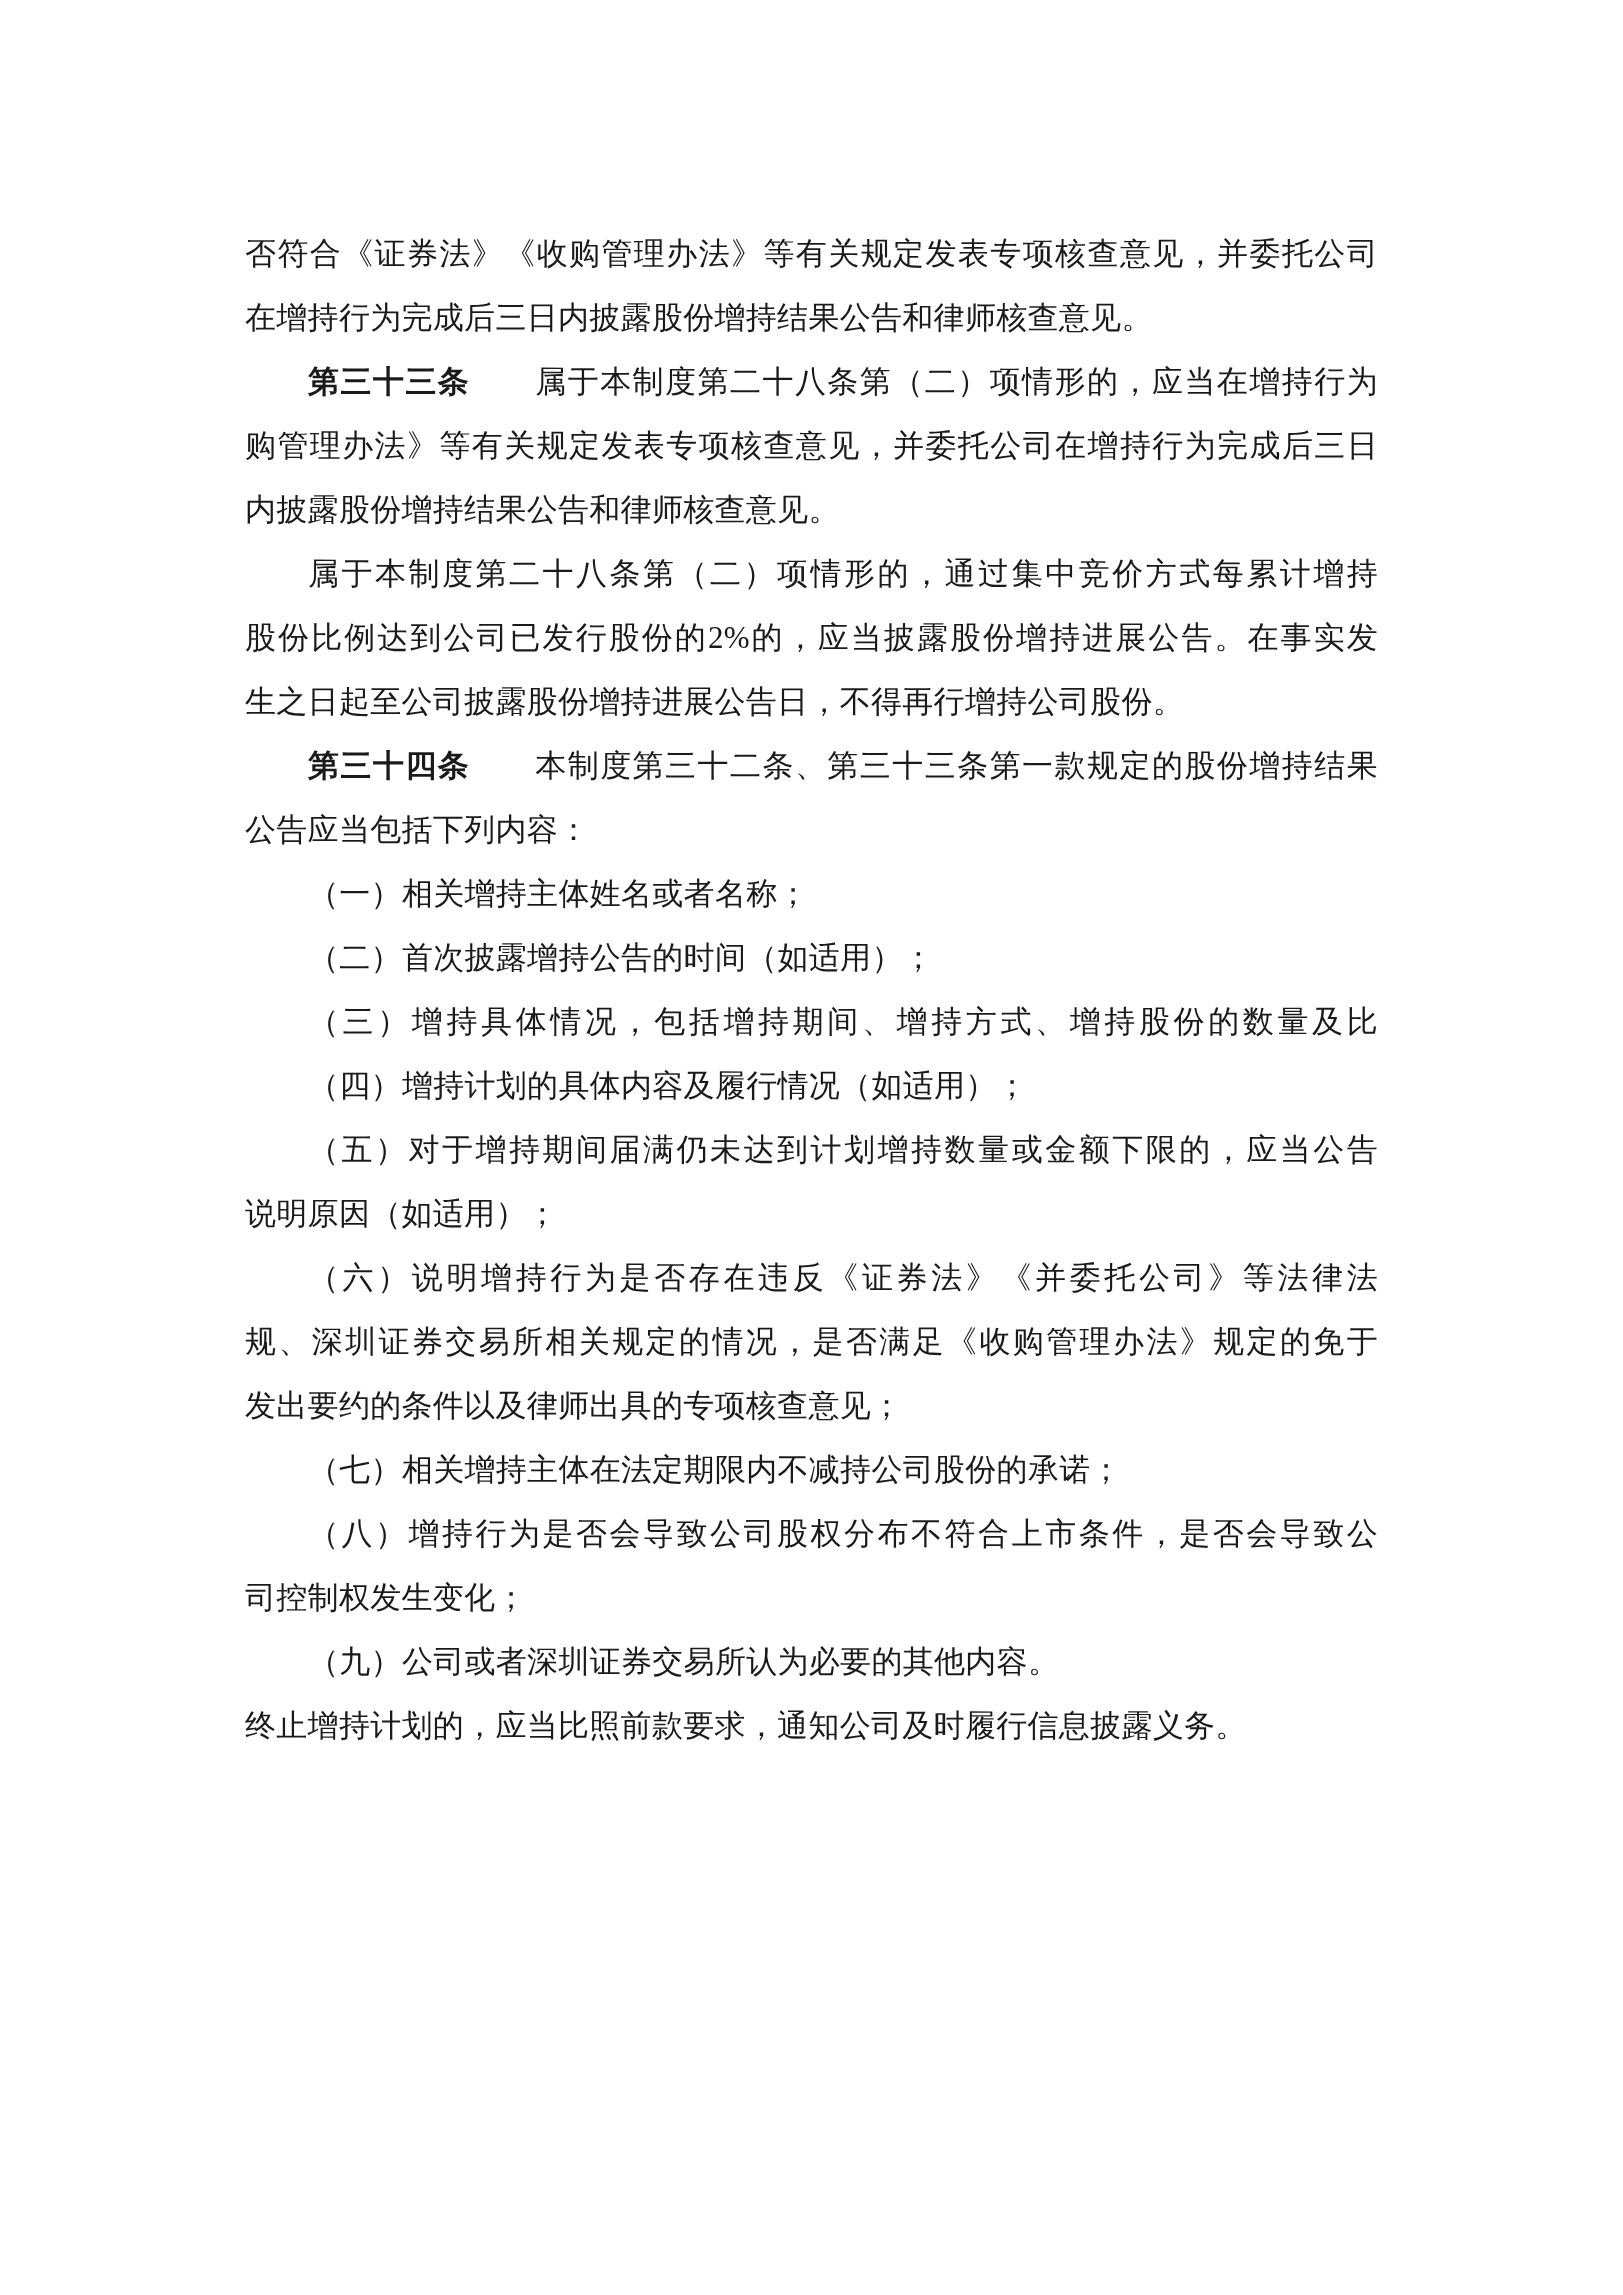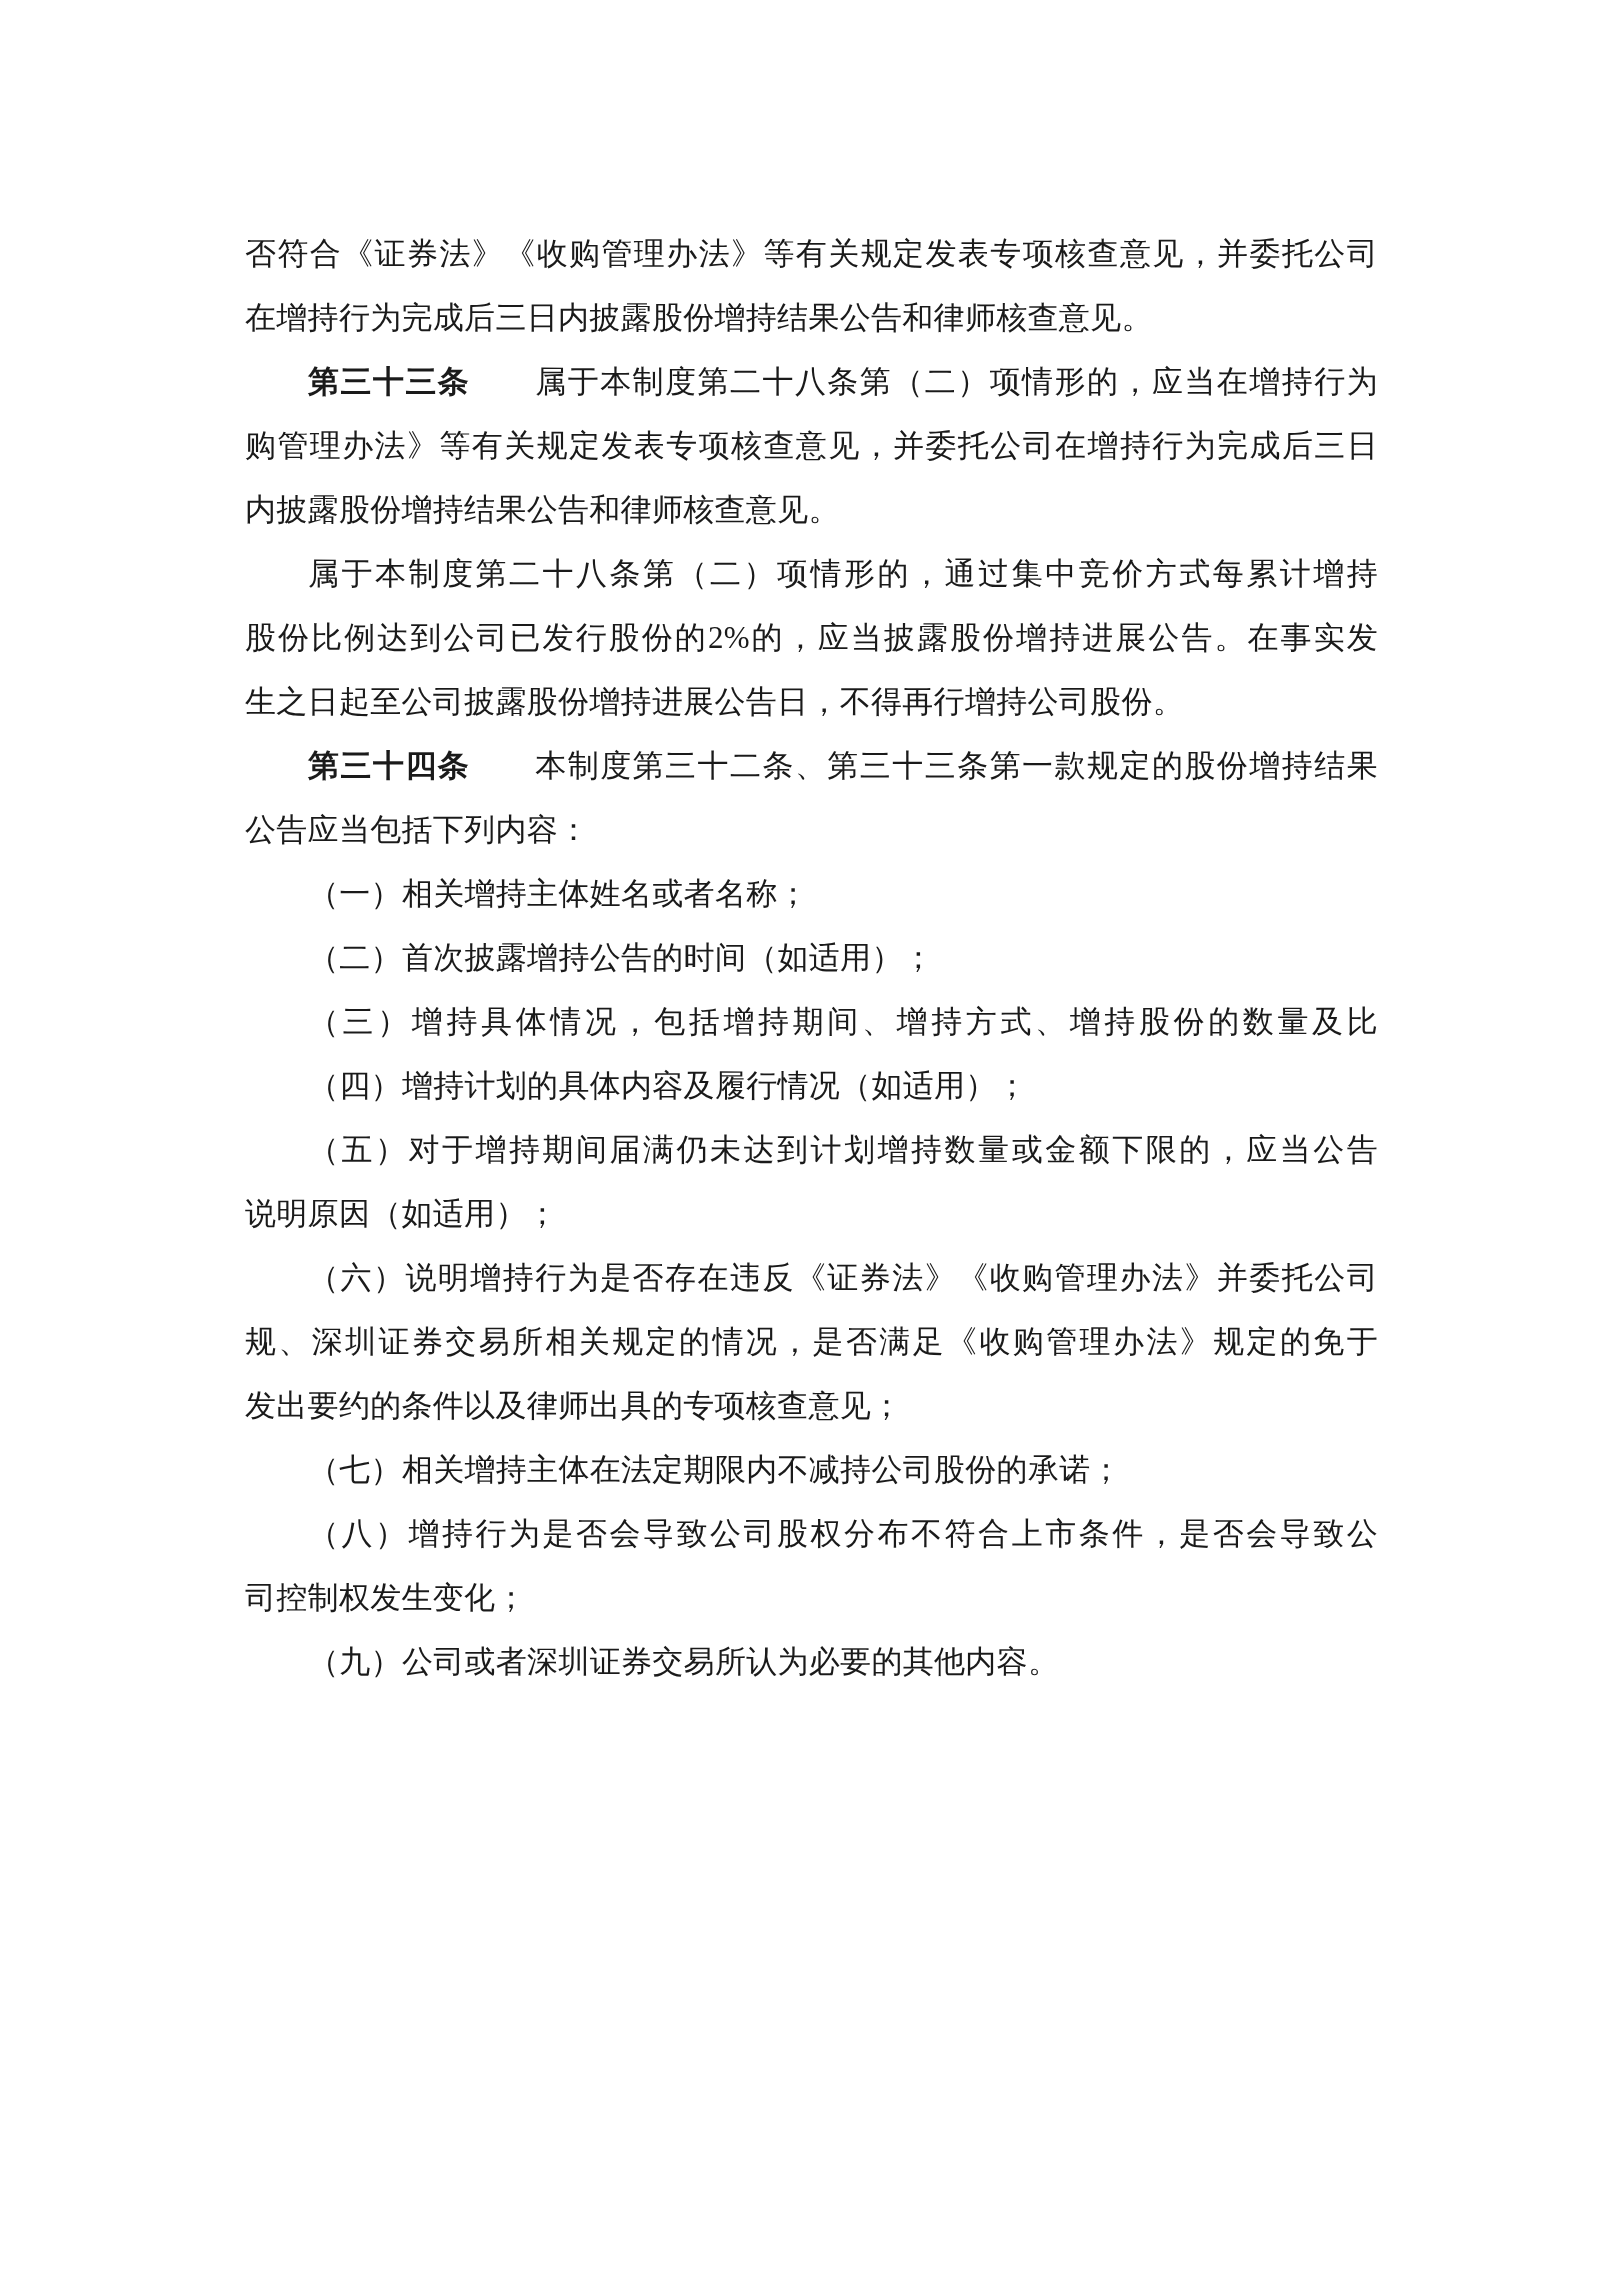--- a/index.html
+++ b/index.html
@@ -55,22 +55,23 @@
       <div class="line fill"><span class="seg">股份比例达到公司已发行股份的2%的，应当披露股份增持进展公告。在事实发</span></div>
       <div class="line"><span class="seg">生之日起至公司披露股份增持进展公告日，不得再行增持公司股份。</span></div>
       <div class="line fill indent"><span class="seg bold">第三十四条</span><span class="seg">　　本制度第三十二条、第三十三条第一款规定的股份增持结果</span></div>
       <div class="line"><span class="seg">公告应当包括下列内容：</span></div>
       <div class="line indent"><span class="seg">（一）相关增持主体姓名或者名称；</span></div>
       <div class="line indent"><span class="seg">（二）首次披露增持公告的时间（如适用）；</span></div>
       <div class="line fill indent"><span class="seg">（三）增持具体情况，包括增持期间、增持方式、增持股份的数量及比</span></div>
       <div class="line indent"><span class="seg">（四）增持计划的具体内容及履行情况（如适用）；</span></div>
       <div class="line fill indent"><span class="seg">（五）对于增持期间届满仍未达到计划增持数量或金额下限的，应当公告</span></div>
       <div class="line"><span class="seg">说明原因（如适用）；</span></div>
-      <div class="line fill indent"><span class="seg">（六）说明增持行为是否存在违反《证券法》《收购管理办法》并委托公司</span></div>
+      <div class="line fill indent"><span class="seg">（六）说明增持行为是否存在违反《证券法》《并委托公司》等法律法</span></div>
       <div class="line fill"><span class="seg">规、深圳证券交易所相关规定的情况，是否满足《收购管理办法》规定的免于</span></div>
       <div class="line"><span class="seg">发出要约的条件以及律师出具的专项核查意见；</span></div>
       <div class="line indent"><span class="seg">（七）相关增持主体在法定期限内不减持公司股份的承诺；</span></div>
       <div class="line fill indent"><span class="seg">（八）增持行为是否会导致公司股权分布不符合上市条件，是否会导致公</span></div>
       <div class="line"><span class="seg">司控制权发生变化；</span></div>
       <div class="line indent"><span class="seg">（九）公司或者深圳证券交易所认为必要的其他内容。</span></div>
+      <div class="line"><span class="seg">终止增持计划的，应当比照前款要求，通知公司及时履行信息披露义务。</span></div>
     </div>
 </div>
 
 
 </body></html>

